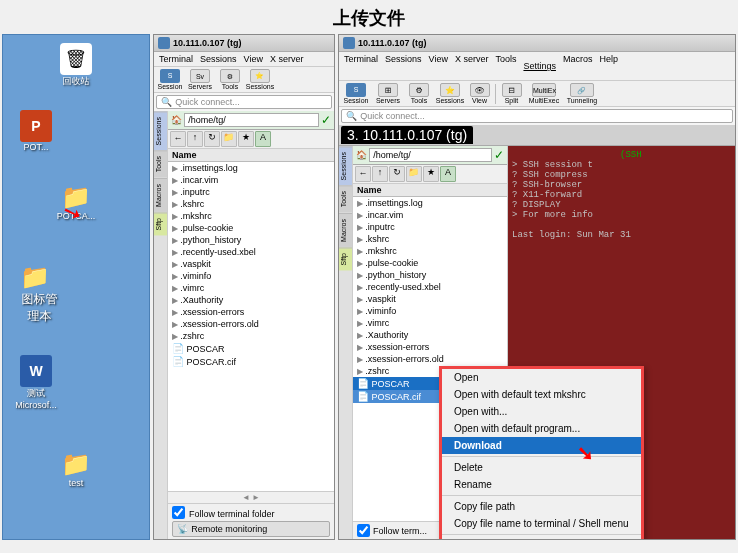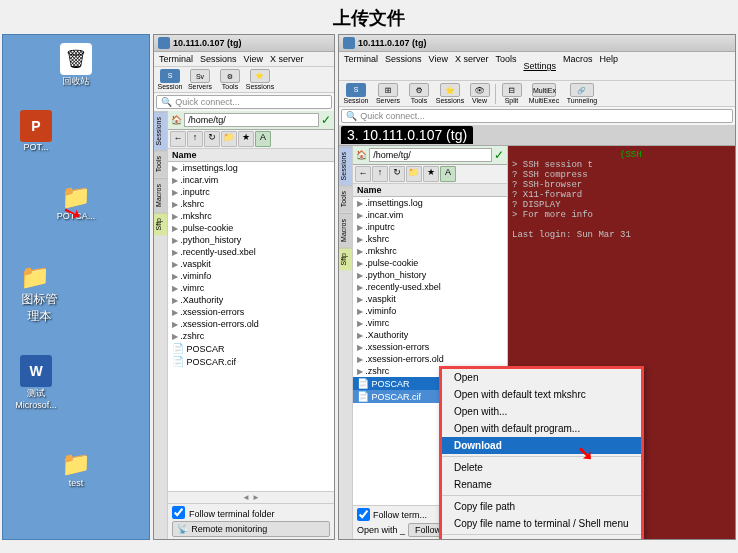--- a/index.html
+++ b/index.html
@@ -274,24 +274,20 @@
           <div style="padding:1px 4px;font-size:9px;cursor:pointer;display:flex;align-items:center;gap:2px;"><span style="color:#888;font-size:8px;">▶</span>.zshrc</div>
           <div style="padding:1px 4px;font-size:9px;cursor:pointer;display:flex;align-items:center;gap:2px;background:#1a6fc4;color:#fff;"><span style="font-size:10px;">📄</span>POSCAR</div>
           <div style="padding:1px 4px;font-size:9px;cursor:pointer;display:flex;align-items:center;gap:2px;background:#4a8cd4;color:#fff;"><span style="font-size:10px;">📄</span>POSCAR.cif</div>
         </div>
 
         <div style="background:#f0f0f0;border-top:1px solid #ccc;padding:2px 4px;font-size:9px;display:flex;flex-direction:column;gap:2px;flex-shrink:0;">
           <label style="display:flex;align-items:center;gap:3px;cursor:pointer;">
             <input type="checkbox" checked="" style="">
             <span>Follow term...</span>
           </label>
-          <div style="font-size:9px;display:flex;align-items:center;gap:3px;">
-            <span>Open with _</span>
-            <button style="background:#e0e0e0;border:1px solid #aaa;border-radius:2px;padding:1px 6px;font-size:9px;cursor:pointer;">Follow</button>
-          </div>
         </div>
       </div>
 
       <div style="flex:1;background:#7f1d1d;color:#c0c0c0;font-family:'Courier New',monospace;font-size:9px;padding:4px;overflow:hidden;position:relative;">
         <div style="color:#00b000;">&nbsp;&nbsp;&nbsp;&nbsp;&nbsp;&nbsp;&nbsp;&nbsp;&nbsp;&nbsp;&nbsp;&nbsp;&nbsp;&nbsp;&nbsp;&nbsp;&nbsp;&nbsp;&nbsp;&nbsp;(SSH</div>
         <div>&gt; SSH session t</div>
         <div>? SSH compress</div>
         <div>? SSH-browser</div>
         <div>? X11-forward</div>
         <div>? DISPLAY</div>

